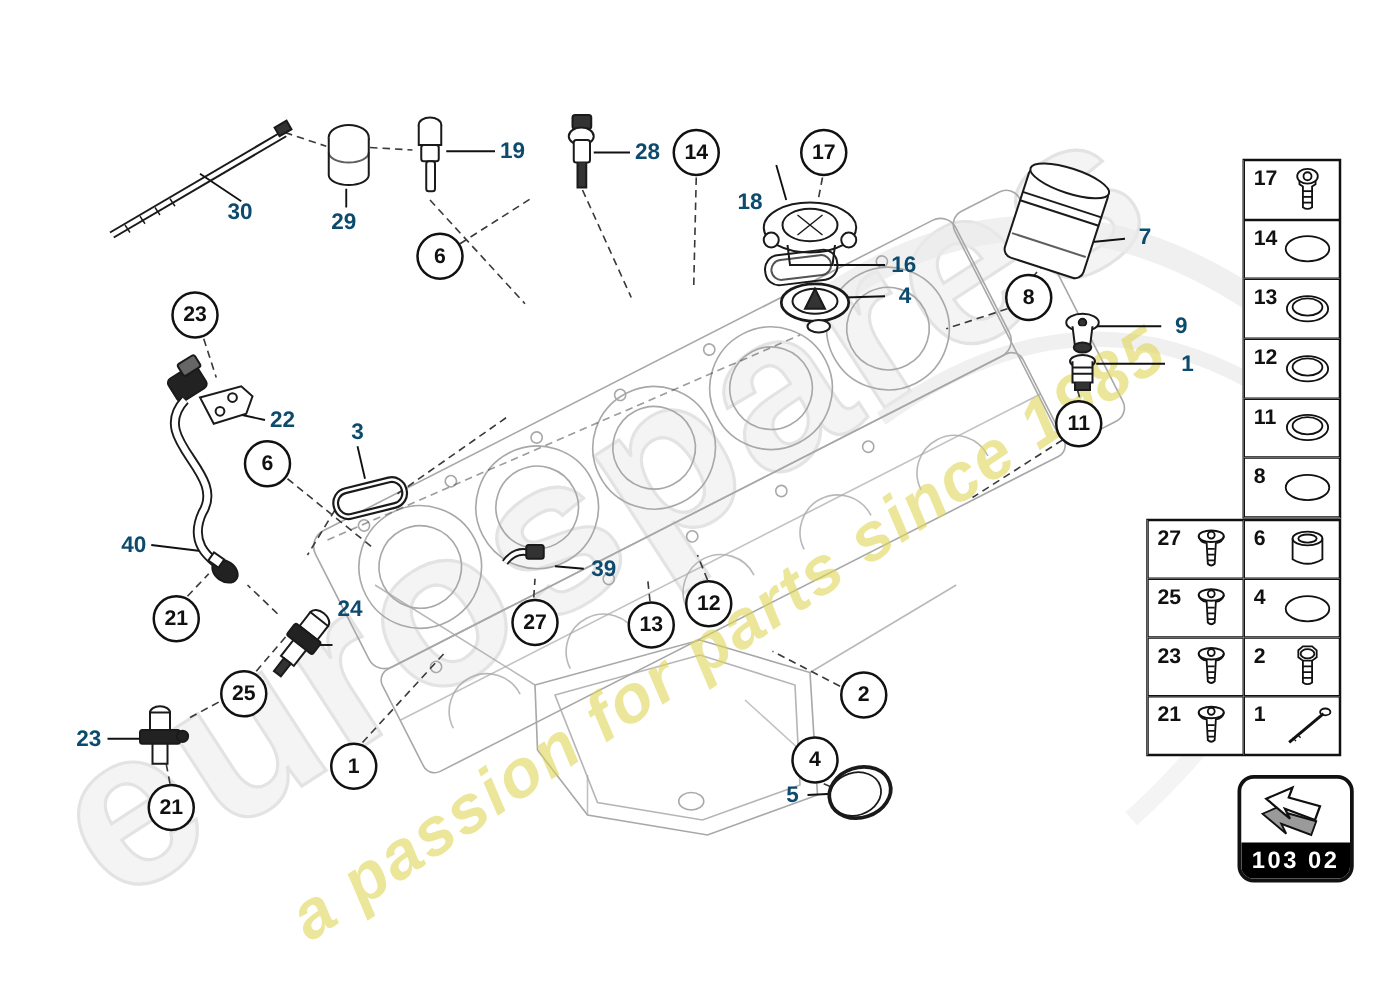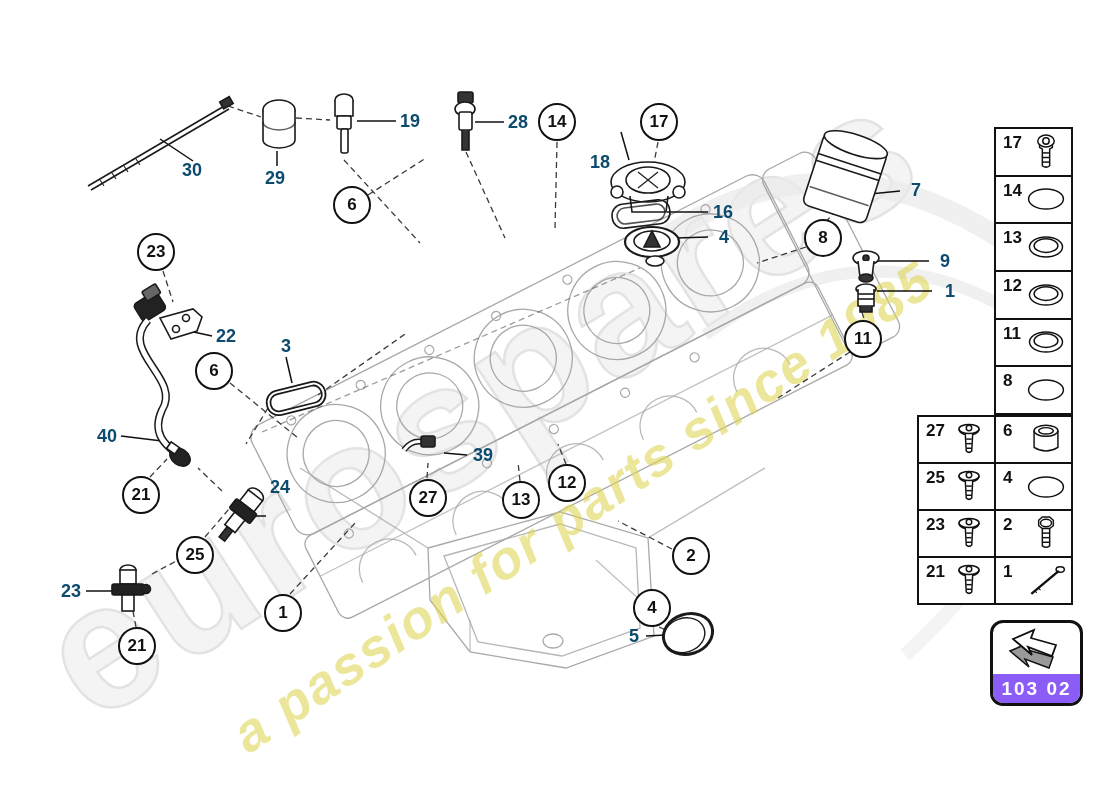--- a/index.html
+++ b/index.html
@@ -45,21 +45,21 @@
   .cell .icon { position:absolute; right:2px; top:50%; transform:translateY(-50%);
                 width:46px; height:40px; display:flex; align-items:center; justify-content:center; }
   
   #nav-box {
     position:absolute; left:990px; top:620px; width:93px; height:86px;
     border:3px solid #111; border-radius:13px; background:#fff; overflow:hidden;
     display:flex; flex-direction:column;
   }
   #nav-box .arrow-wrap { flex:1; display:flex; align-items:center; justify-content:center; }
   #nav-box .code {
-    height:29px; background:#8b5cf6; color:#fff; font-weight:bold; font-size:19px;
+    height:29px; background:#000000; color:#fff; font-weight:bold; font-size:19px;
     display:flex; align-items:center; justify-content:center; letter-spacing:2px;
   }
 </style>
 </head>
 <body>
 
 <div id="canvas">
 
   <div class="wm-brand">eurospares</div>
 

